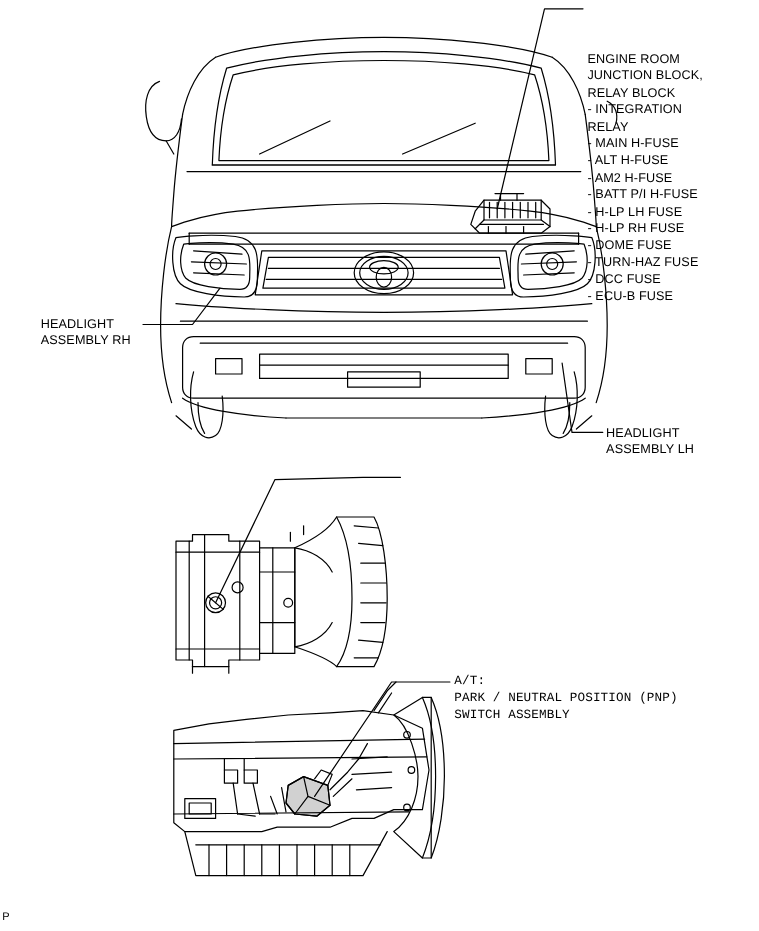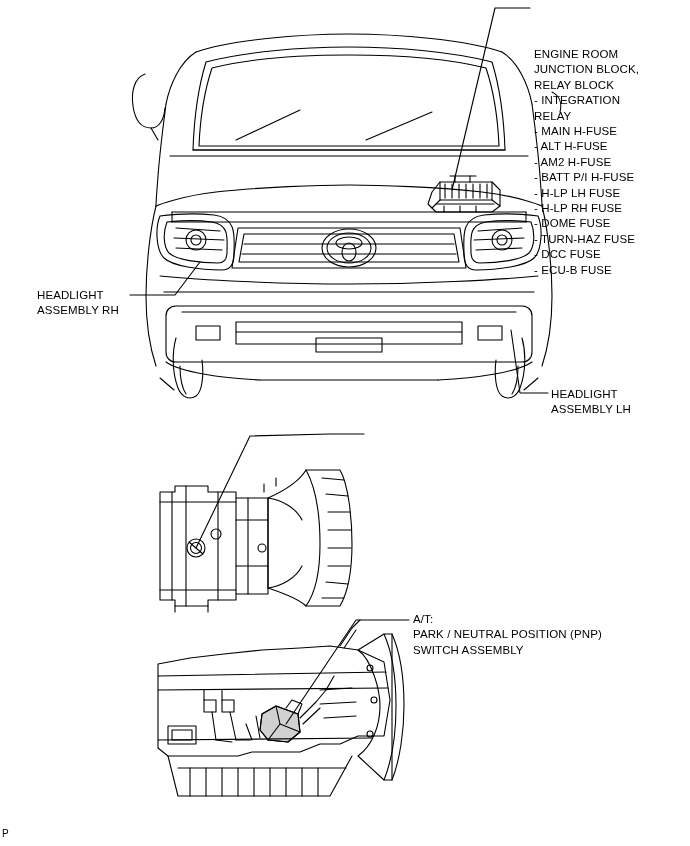--- a/index.html
+++ b/index.html
@@ -52,20 +52,21 @@
   }
   #label-mt-switch {
     left: 368px;
     top: 427px;
     width: 260px;
   }
   #label-at-switch {
     left: 413px;
     top: 612px;
     width: 250px;
+    font-family: Liberation Mono, monospace;
   }
   #page-code {
     position: absolute;
     left: 2px;
     top: 828px;
     font-size: 10px;
   }
 </style>
 </head>
 <body>

